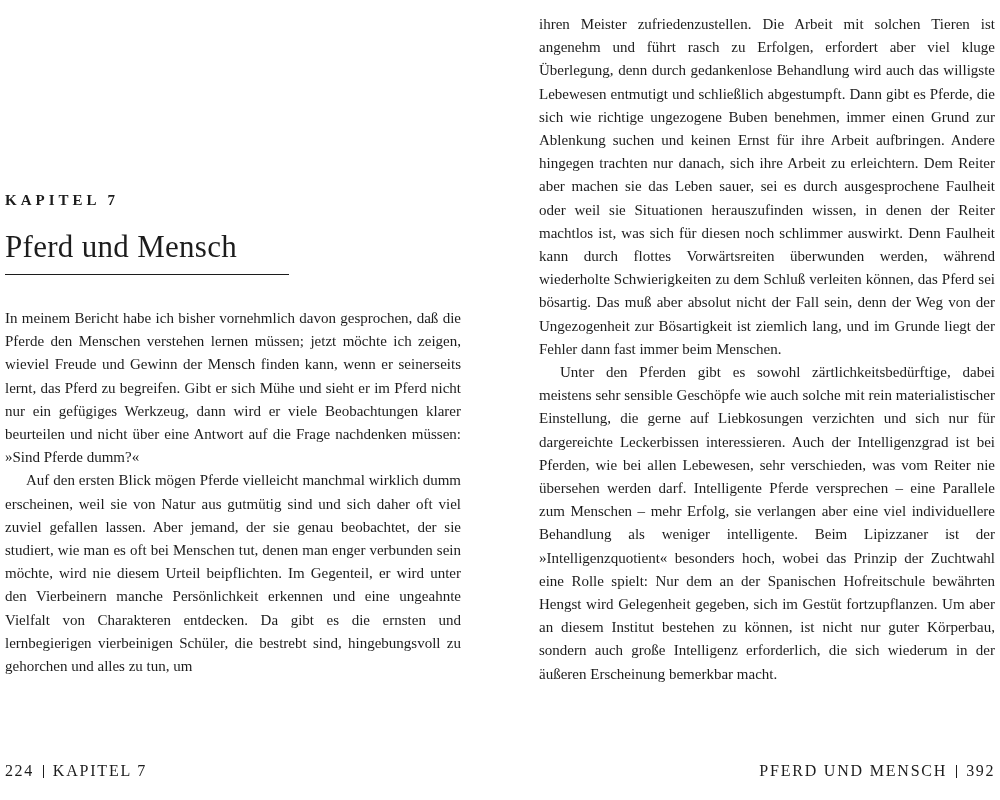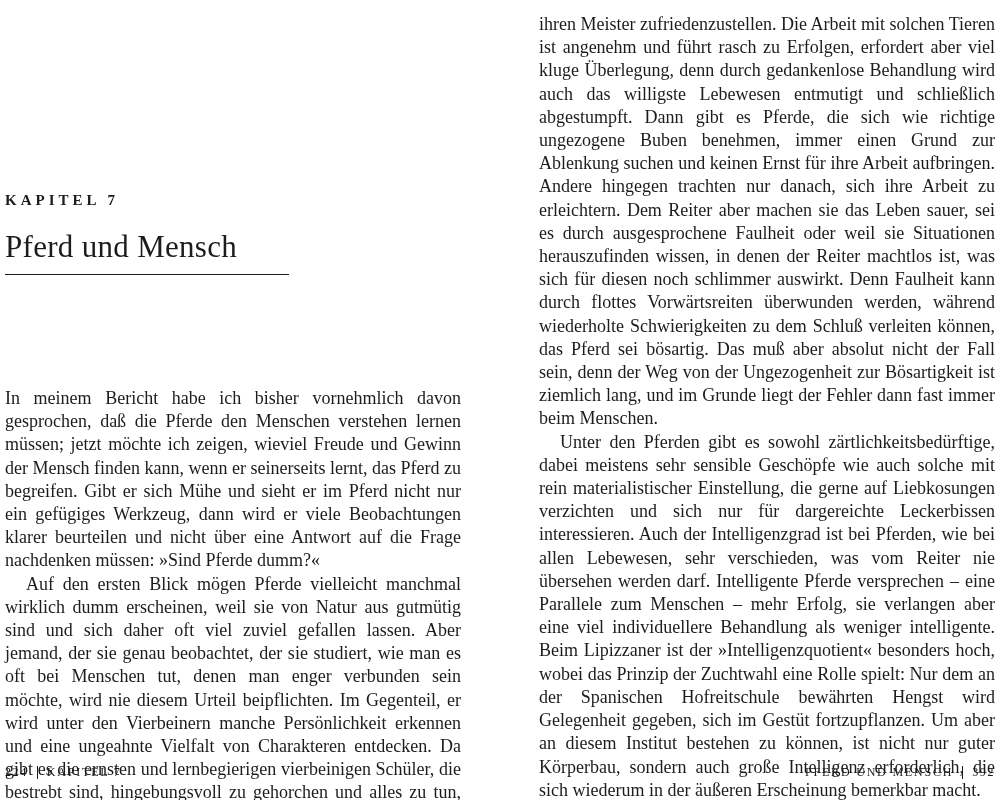--- a/index.html
+++ b/index.html
@@ -37,37 +37,37 @@
   }
   .title {
     font-size: 31px;
     font-weight: 400;
     letter-spacing: 0.3px;
     margin: 0;
     display: inline-block;
     padding: 0 52px 9px 0;
     border-bottom: 1.5px solid #1c1c1c;
   }
-  .body-text { margin-top: 112px; }
+  .body-text { margin-top: 32px; }
   p.para {
-    font-size: 18px;
+    font-size: 15px;
     line-height: 23.2px;
     text-align: justify;
     margin: 0;
   }
   p.para.indent { text-indent: 21px; }
   .footer {
     position: absolute;
     left: 5px;
     right: 5px;
     bottom: 20px;
     display: flex;
     justify-content: space-between;
     align-items: center;
-    font-size: 12px;
+    font-size: 16px;
     letter-spacing: 1.6px;
   }
   .footer-group {
     display: flex;
     align-items: center;
   }
   .footer-divider {
     display: inline-block;
     width: 1px;
     height: 13px;

